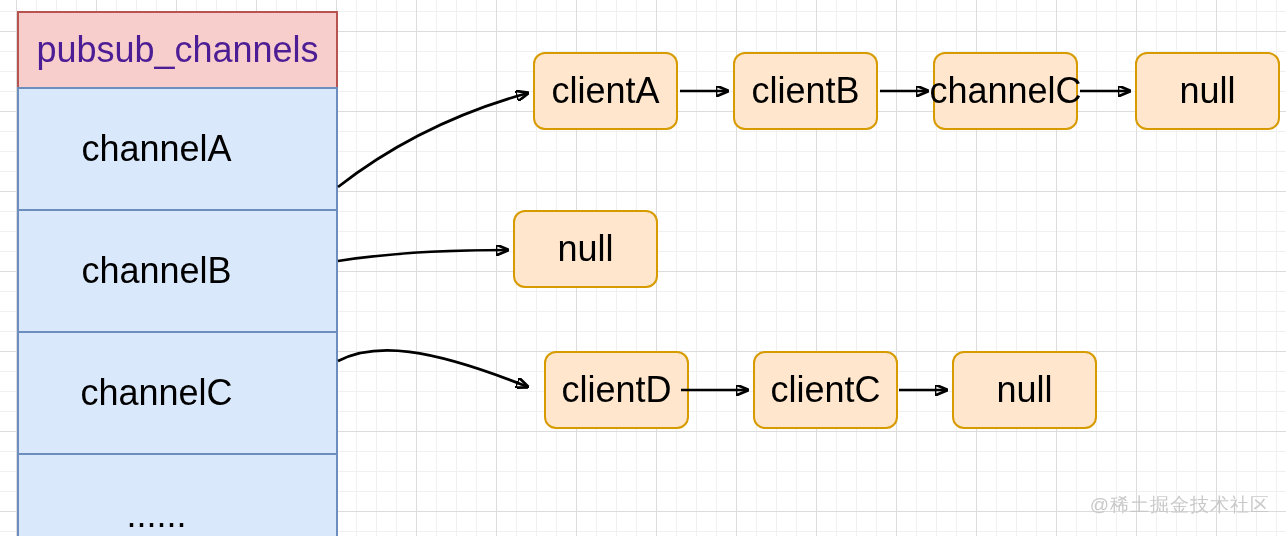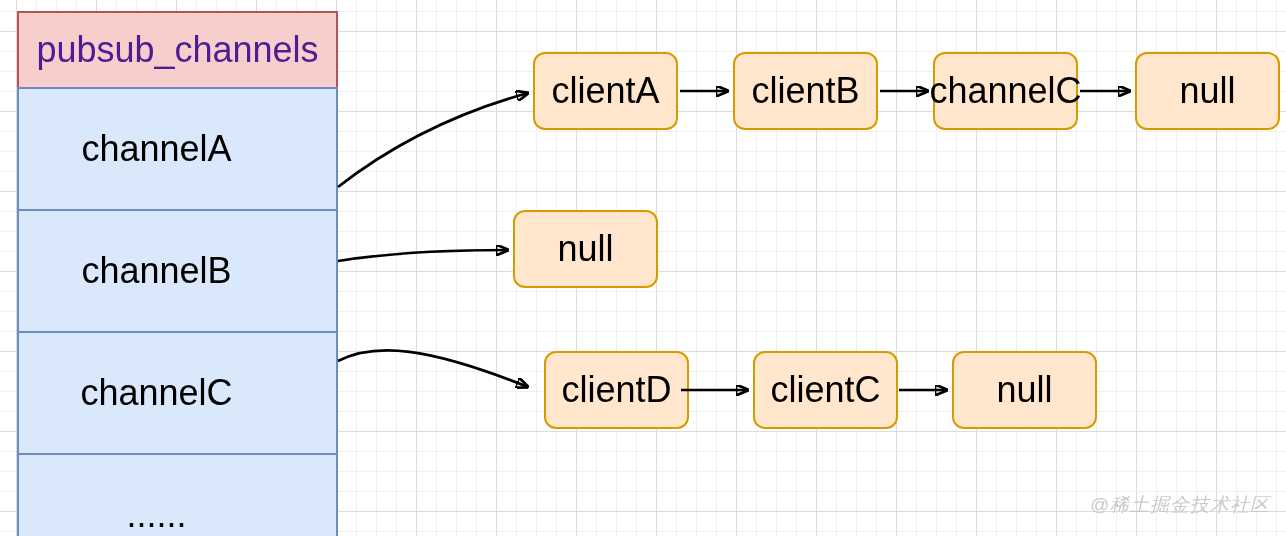--- a/index.html
+++ b/index.html
@@ -57,21 +57,21 @@
     font-size:36px;color:#000;white-space:nowrap;
   }
   .arrows{
     position:absolute;left:0;top:0;width:1286px;height:536px;
     pointer-events:none;
   }
   .arrows path{fill:none;stroke:var(--arrow);stroke-width:2.7px;}
   .watermark{
     position:absolute;right:16px;top:492px;
     font-size:19px;color:var(--watermark);
-    letter-spacing:1px;white-space:nowrap;font-style:italic;
+    letter-spacing:1px;white-space:nowrap;
   }
 </style>
 </head>
 <body>
 
 <div class="canvas">
 
   <div class="table">
     <div class="t-header">pubsub_channels</div>
     <div class="t-row">channelA</div>

